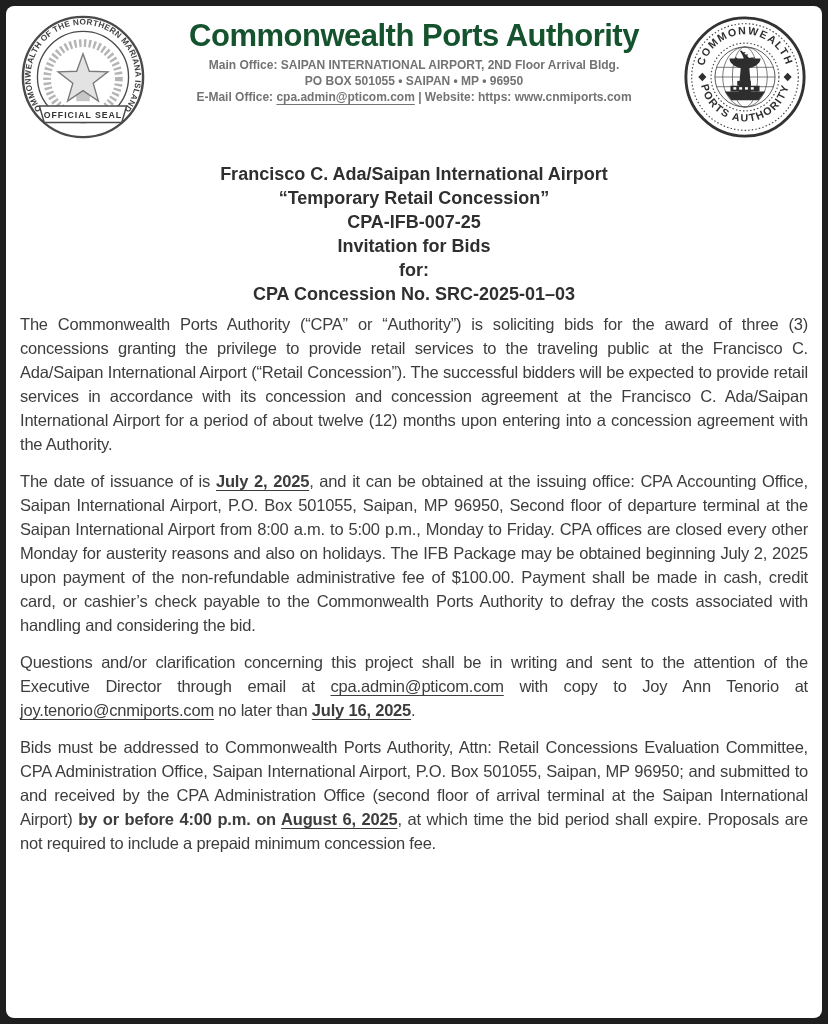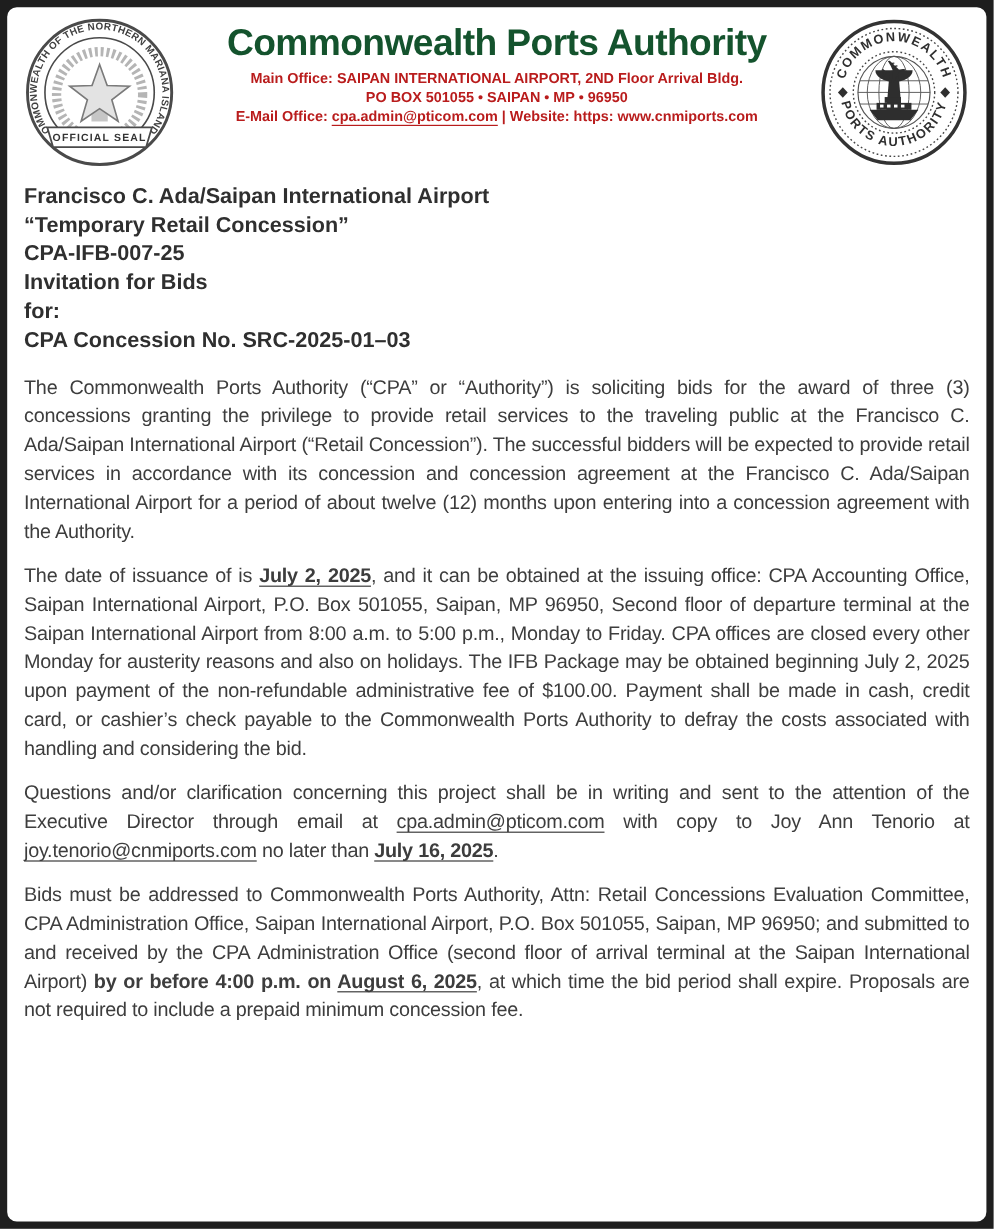--- a/index.html
+++ b/index.html
@@ -7,24 +7,24 @@
   body { background:#1e1e1e; font-family:"Liberation Sans", sans-serif; overflow:hidden; }
   .sheet {
     position:absolute; left:6px; top:6px; width:816px; height:1012px;
     background:#fff; border-radius:8px; padding:8px 14px 0 14px; overflow:hidden;
   }
   .hdr { display:flex; align-items:flex-start; }
   .seal-wrap { flex:0 0 128px; width:128px; }
   .seal-wrap.right { display:flex; justify-content:flex-end; }
   .hdr-center { flex:1; text-align:center; padding-top:4px; }
   .org { font-size:31px; font-weight:700; letter-spacing:-0.5px; color:#14532d; line-height:36px; margin-bottom:3px; }
-  .hline { font-size:12px; font-weight:700; line-height:16px; color:#b91c1c; }
-  .titleblock { margin-top:6px; }
+  .hline { font-size:12px; font-weight:700; line-height:16px; color:#737373; }
+  .titleblock { text-align:center; margin-top:18px; }
   .titleblock div { font-size:18px; font-weight:700; line-height:24px; color:#2f2f2f; }
-  .bodytext { margin-top:16px; color:#3d3d3d; font-size:16.5px; line-height:24px; letter-spacing:-0.2px; }
+  .bodytext { margin-top:6px; color:#3d3d3d; font-size:16.5px; line-height:24px; letter-spacing:-0.2px; }
   p.para { text-align:justify; margin-bottom:13px; }
   p.para span.b { font-weight:700; }
   p.para span.u, .hline span.u { text-decoration:underline; text-underline-offset:2.5px; }
   .sig { margin-top:16px; font-size:16.5px; color:#3d3d3d; line-height:24px; }
   .sig-name { display:inline-block; border-bottom:1.6px solid #3d3d3d; padding-right:26px; text-decoration:none; }
   svg text { font-family:"Liberation Sans", sans-serif; }
 </style>
 </head>
 <body>
 

